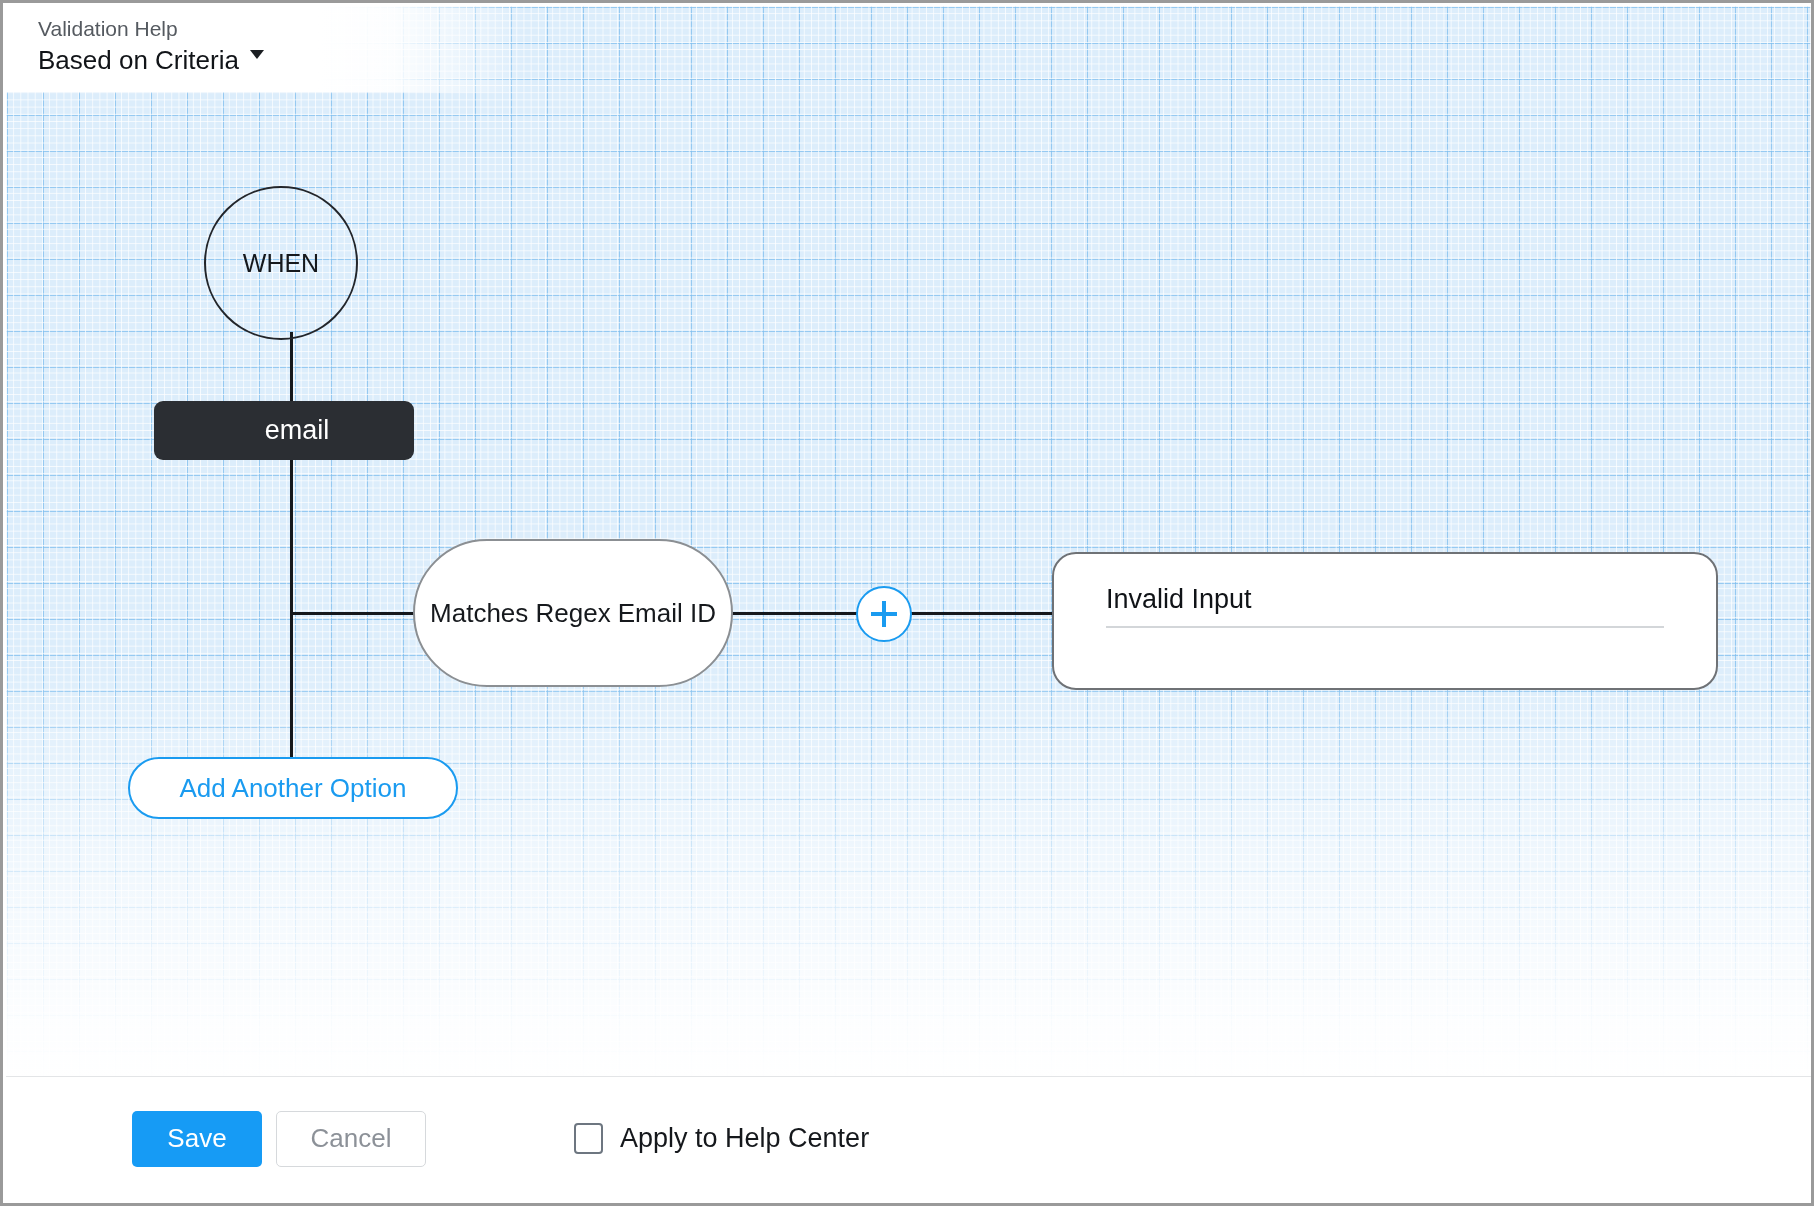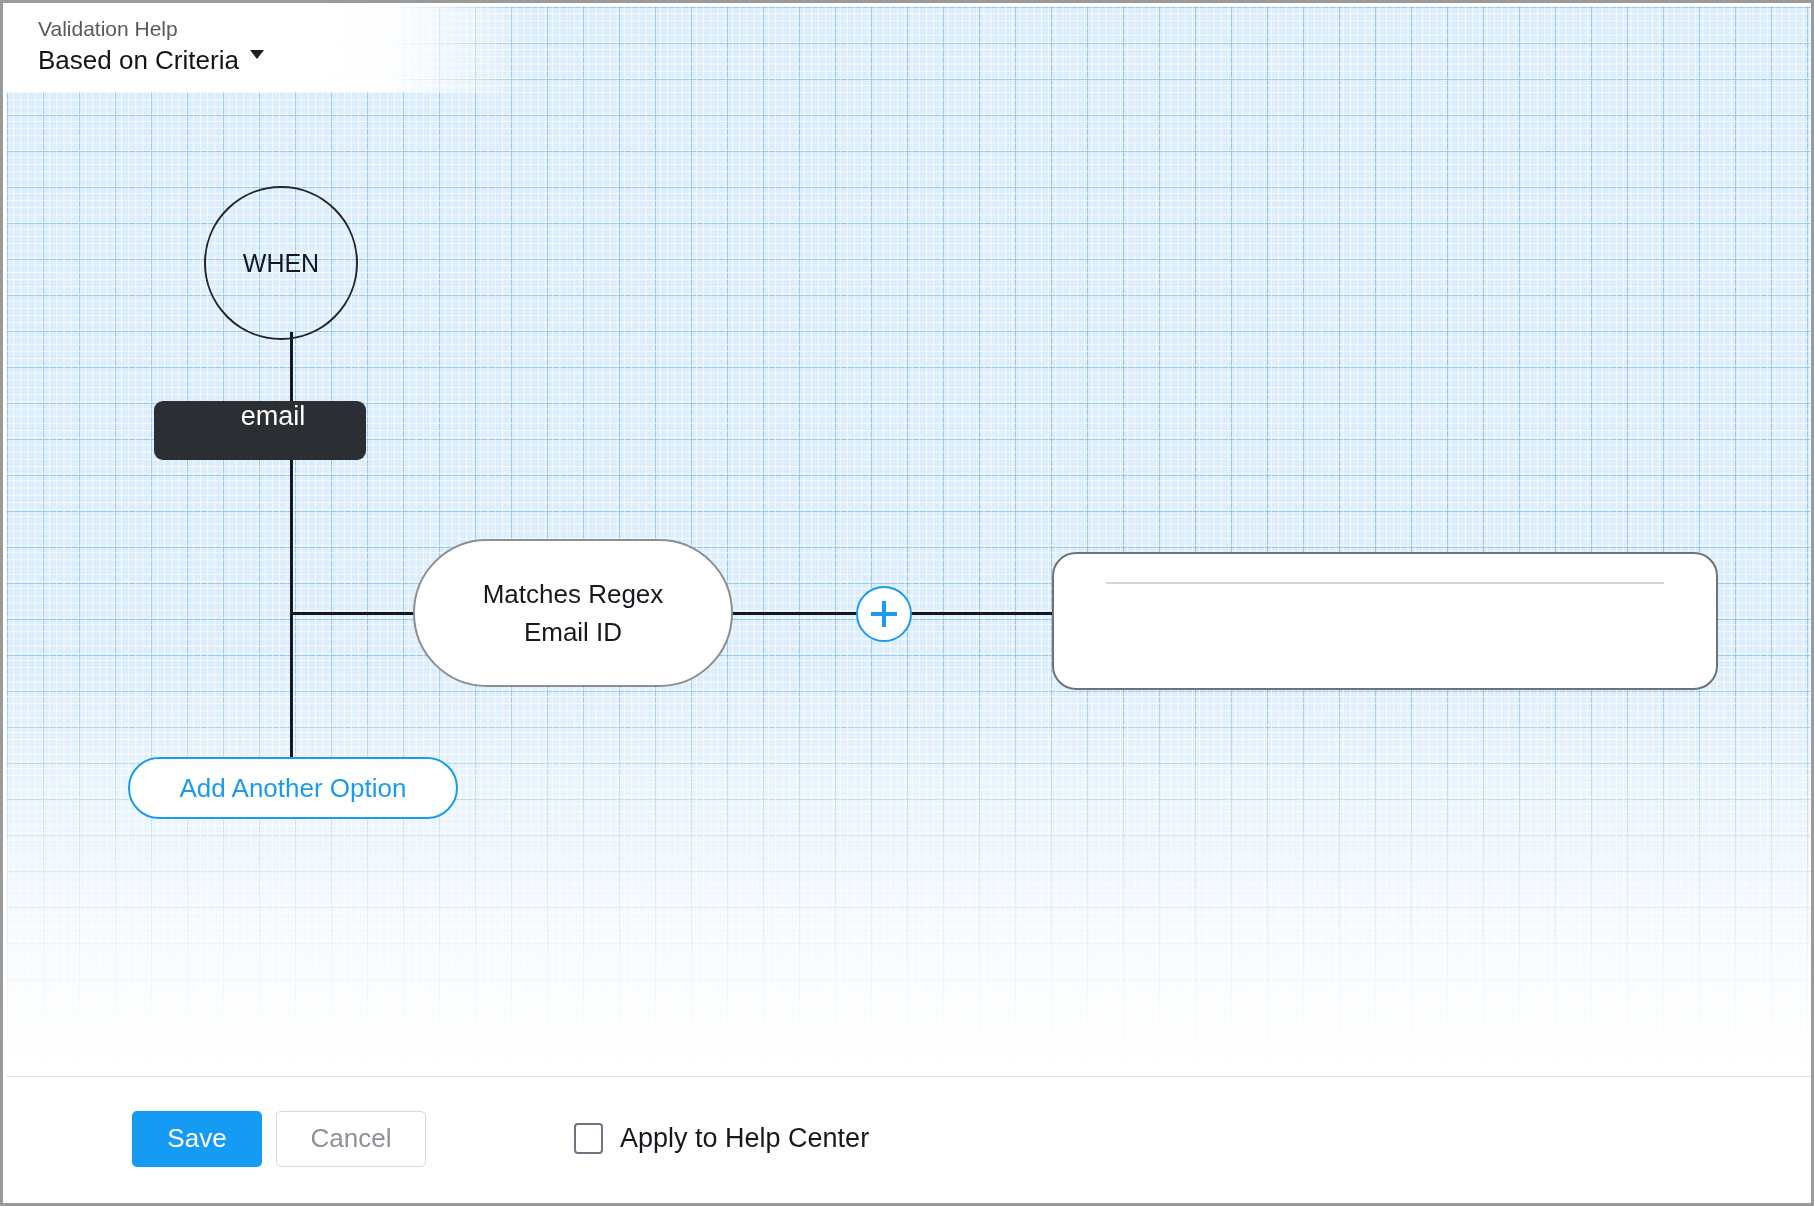--- a/index.html
+++ b/index.html
@@ -117,44 +117,44 @@
     justify-content: center;
     color: #15181c;
     font-size: 25px;
     background: transparent;
   }
 
   
   #node-email {
     left: 148px;
     top: 395px;
-    width: 212px;
+    width: 260px;
     height: 59px;
     background: #2b2e33;
     border-radius: 9px;
     display: flex;
-    align-items: flex-start;
+    align-items: center;
     justify-content: center;
     color: #ffffff;
     font-size: 27px;
     padding-left: 26px;
     box-sizing: border-box;
   }
 
   
   #node-condition {
     left: 407px;
     top: 533px;
     width: 320px;
     height: 148px;
     background: #ffffff;
     border: 2px solid #8b8f93;
     border-radius: 76px;
     display: flex;
-    flex-direction: column;
+    flex-direction: row;
     align-items: center;
     justify-content: center;
     gap: 7px;
     color: #16191d;
     font-size: 26px;
   }
 
   
   #node-plus {
     left: 850px;
@@ -332,20 +332,21 @@
       <div class="node" id="node-condition">
         <span>Matches Regex</span>
         <span>Email ID</span>
       </div>
 
       <div class="node" id="node-plus">
         <span class="plus-glyph"></span>
       </div>
 
       <div class="node" id="node-alert">
+        <div class="alert-value">Invalid Input</div>
         <div class="alert-underline"></div>
       </div>
 
       <div class="node" id="btn-add-option">
         <span>Add Another Option</span>
       </div>
 
     </div>
 
     <div id="canvas-fade-bottom"></div>

